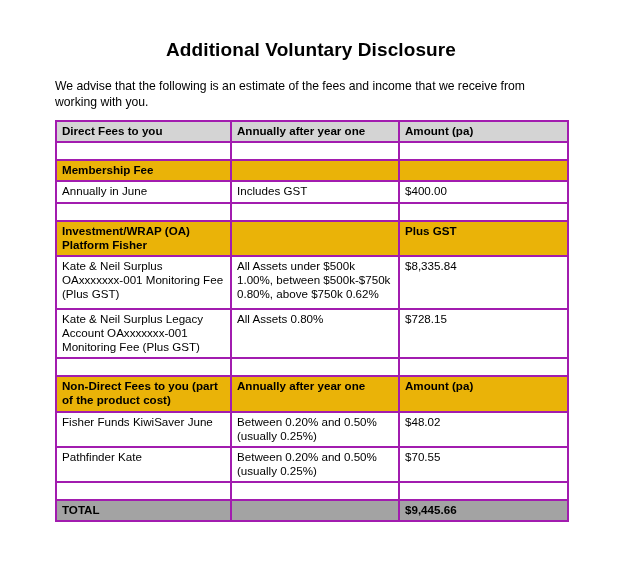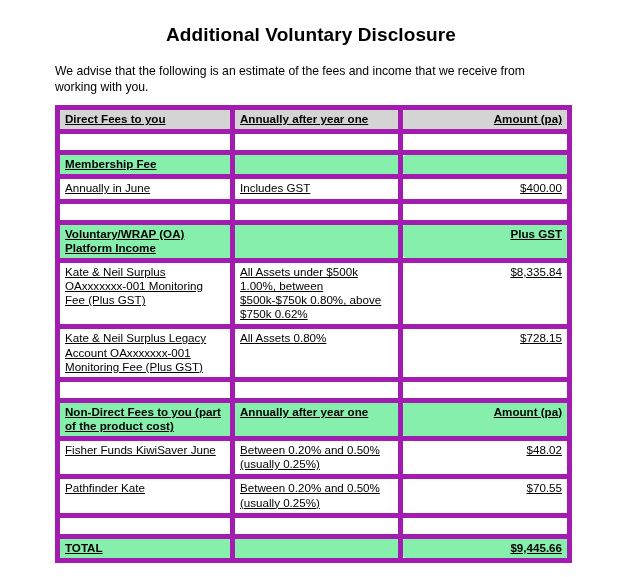--- a/index.html
+++ b/index.html
@@ -12,21 +12,21 @@
     height: 577px;
     font-family: "Liberation Sans", sans-serif;
     color: #000000;
     overflow: hidden;
   }
   .page {
     width: 622px;
     height: 577px;
     position: relative;
     box-sizing: border-box;
-    padding: 16px 55px 0 55px;
+    padding: 31px 55px 0 55px;
   }
   h1.doc-title {
     font-size: 19px;
     font-weight: bold;
     text-align: center;
     margin: 8px 0 12px 0;
     letter-spacing: 0.1px;
   }
   p.intro {
     font-size: 12.2px;
@@ -34,46 +34,44 @@
     margin: 17px 0 10px 0;
     text-align: left;
   }
   table.fees {
     border-collapse: collapse;
     width: 512px;
     table-layout: fixed;
     font-size: 11.6px;
   }
   table.fees td {
-    border: 5px solid #a21caf;
+    border: 2px solid #a21caf;
     padding: 2px 5px 3px 5px;
     vertical-align: top;
     line-height: 1.22;
-    text-decoration: underline;
   }
   col.c1 { width: 175px; }
   col.c2 { width: 168px; }
   col.c3 { width: 169px; }
   .hdr td {
     background: #d4d4d4;
     font-weight: bold;
   }
   .shade td {
-    background: #86efac;
+    background: #eab308;
   }
   .spacer td {
     height: 11px;
     padding: 0;
   }
   .amount {
-    text-align: right;
-    border-radius: 10px;
+    text-align: left;
   }
   .total td {
-    background: #86efac;
+    background: #a3a3a3;
     font-weight: bold;
   }
   .cellpad-tall {
     height: 46px;
   }
 </style>
 </head>
 <body>
 
 <div class="page">
@@ -113,21 +111,21 @@
         <td class="amount">$400.00</td>
       </tr>
 
       <tr class="spacer">
         <td></td>
         <td></td>
         <td></td>
       </tr>
 
       <tr class="shade">
-        <td style="font-weight:bold;">Voluntary/WRAP (OA) Platform Income</td>
+        <td style="font-weight:bold;">Investment/WRAP (OA) Platform Fisher</td>
         <td></td>
         <td class="amount" style="font-weight:bold;">Plus GST</td>
       </tr>
 
 
       <tr>
         <td class="cellpad-tall">Kate &amp; Neil Surplus OAxxxxxxx-001 Monitoring Fee (Plus GST)</td>
         <td>All Assets under $500k 1.00%, between $500k-$750k 0.80%, above $750k  0.62%</td>
         <td class="amount">$8,335.84</td>
       </tr>

